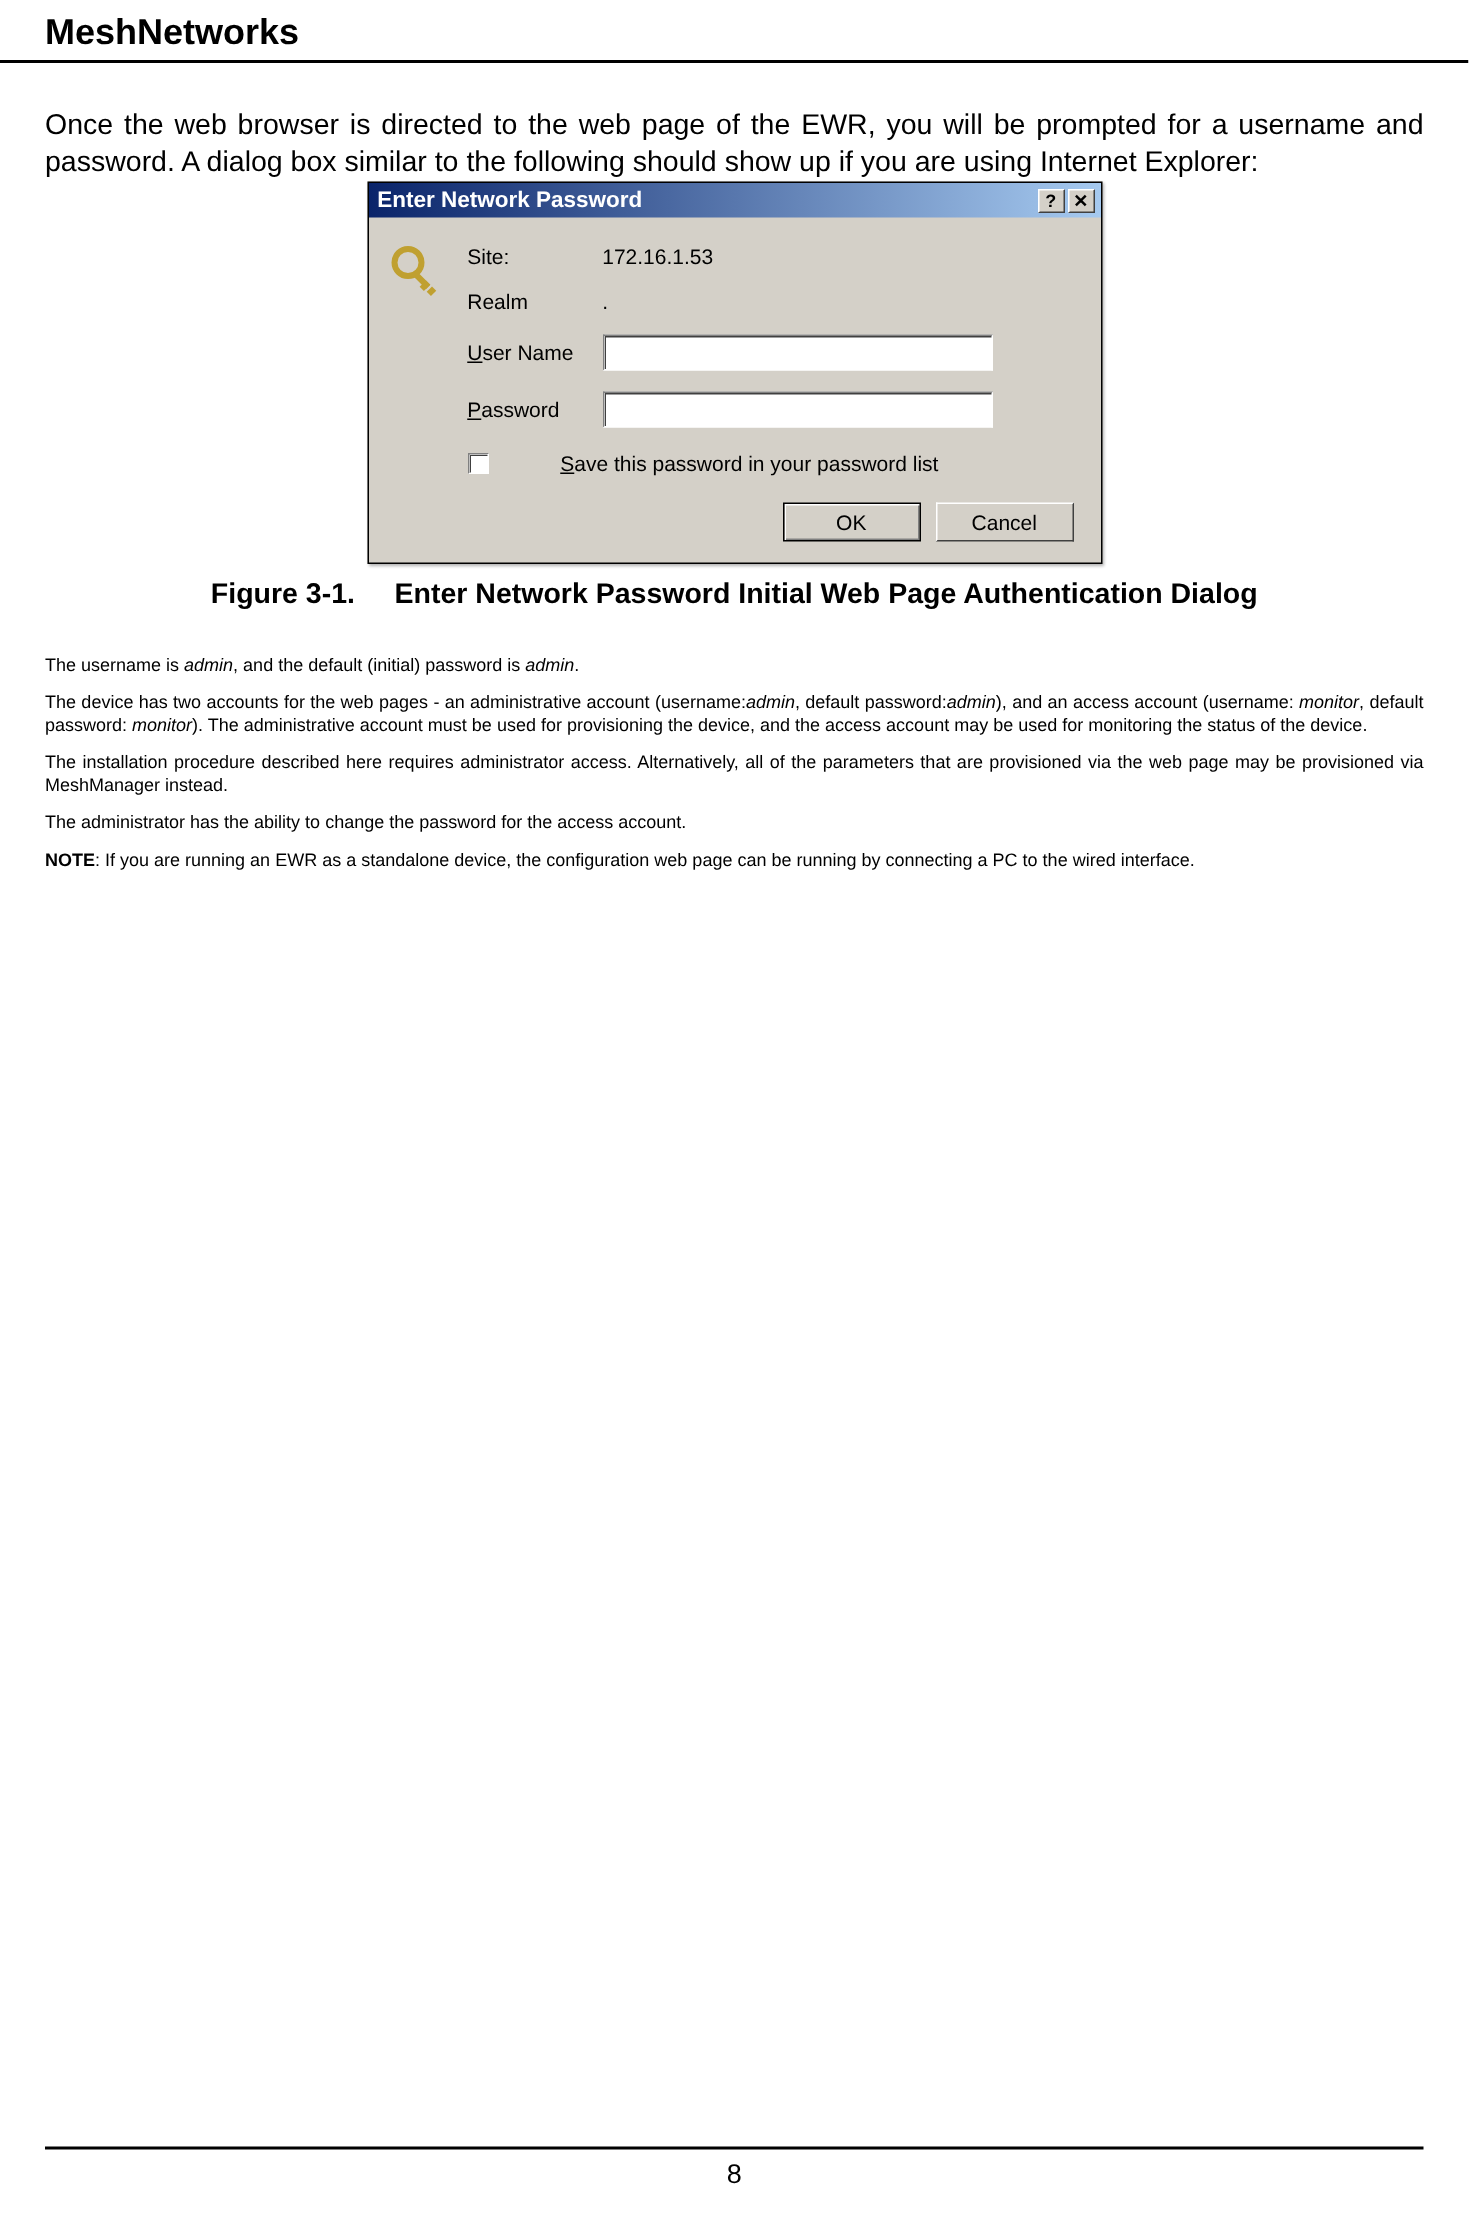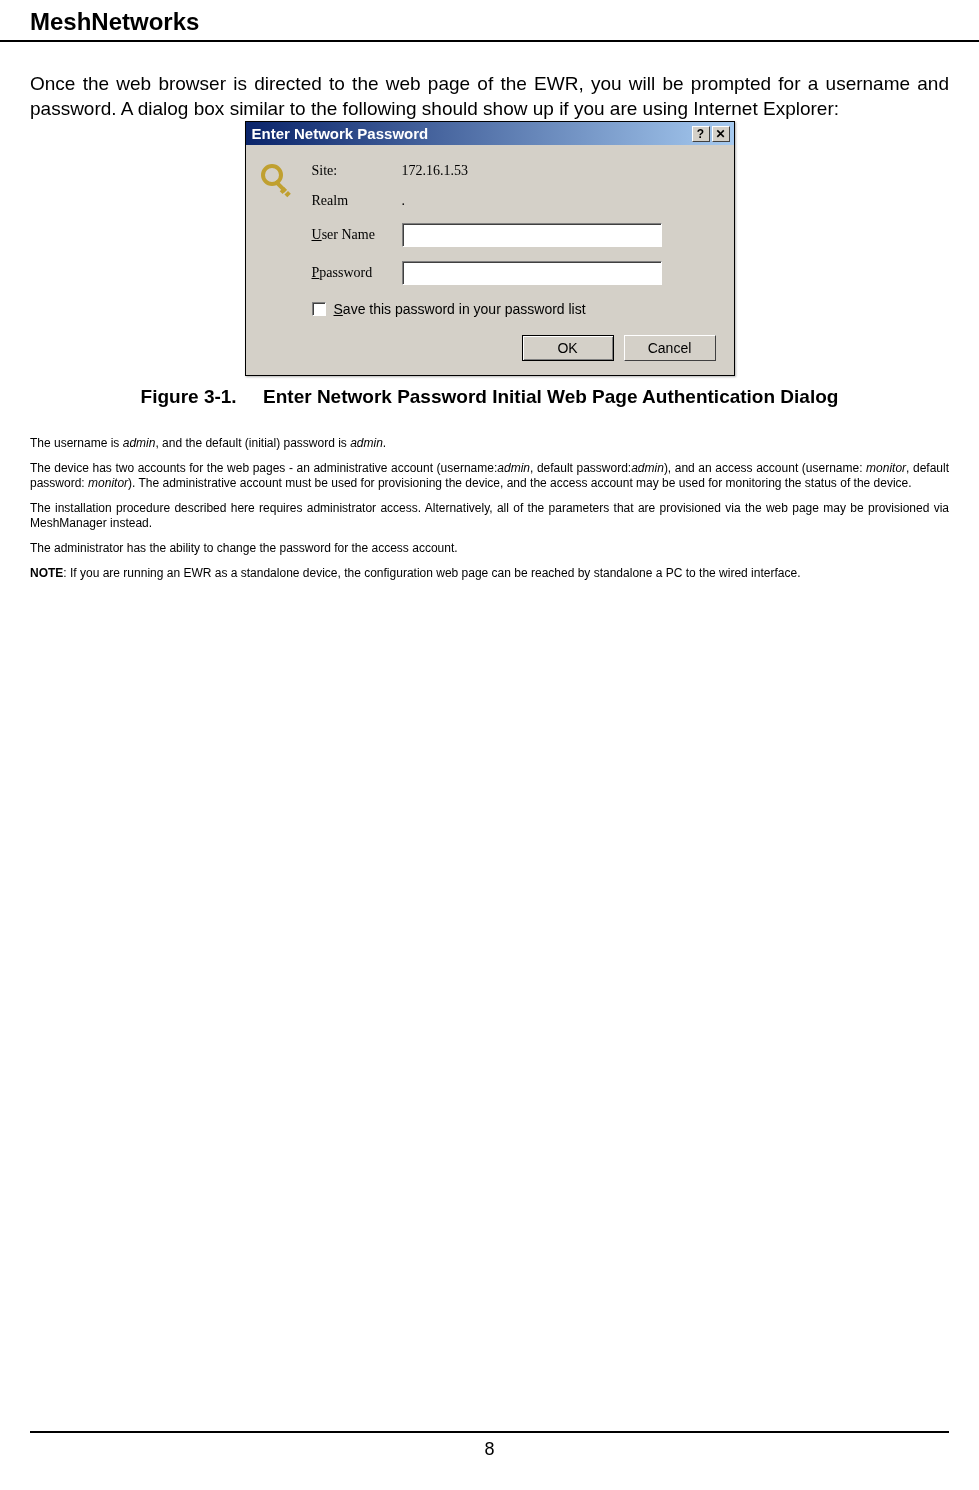--- a/index.html
+++ b/index.html
@@ -97,21 +97,20 @@
       flex: 1;
     }
     .dialog-instruction {
       font-size: 14px;
       margin-bottom: 18px;
     }
     .form-row {
       display: flex;
       align-items: center;
       margin-bottom: 14px;
-      font-family: Liberation Serif, serif;
     }
     .form-label {
       width: 90px;
       font-size: 14px;
       flex-shrink: 0;
     }
     .form-value {
       font-size: 14px;
     }
     .form-input {
@@ -136,20 +135,21 @@
       background: #fff;
       border-top: 1px solid #808080;
       border-left: 1px solid #808080;
       border-right: 1px solid #fff;
       border-bottom: 1px solid #fff;
       box-shadow: inset 1px 1px 0 #404040;
       margin-right: 8px;
     }
     .checkbox-label {
       font-size: 14px;
+      margin-left: 40px;
     }
     .button-row {
       display: flex;
       justify-content: flex-end;
       gap: 10px;
       padding-right: 4px;
       align-items: center;
     }
     .dialog-btn {
       width: 92px;
@@ -246,21 +246,21 @@
             <div class="form-label">Realm</div>
             <div class="form-value">.</div>
           </div>
 
           <div class="form-row">
             <div class="form-label"><span class="underline-char">U</span><span>ser Name</span></div>
             <div class="form-input"></div>
           </div>
 
           <div class="form-row">
-            <div class="form-label"><span class="underline-char">P</span><span>password</span></div>
+            <div class="form-label"><span class="underline-char">P</span><span>assword</span></div>
             <div class="form-input"></div>
           </div>
 
           <div class="checkbox-row">
             <div class="checkbox"></div>
             <div class="checkbox-label"><span class="underline-char">S</span><span>ave this password in your password list</span></div>
           </div>
 
           <div class="button-row">
             <div class="dialog-btn default">
@@ -288,20 +288,20 @@
 
   <p class="body-para">
     <span>The device has two accounts for the web pages - an administrative account (username:</span><span class="italic">admin</span><span>, default password:</span><span class="italic">admin</span><span>), and an access account (username: </span><span class="italic">monitor</span><span>, default password: </span><span class="italic">monitor</span><span>). The administrative account must be used for provisioning the device, and the access account may be used for monitoring the status of the device.</span>
   </p>
 
   <p class="body-para">The installation procedure described here requires administrator access. Alternatively, all of the parameters that are provisioned via the web page may be provisioned via MeshManager instead.</p>
 
   <p class="body-para">The administrator has the ability to change the password for the access account.</p>
 
   <p class="body-para">
-    <span class="bold">NOTE</span><span>: If you are running an EWR as a standalone device, the configuration web page can be reached by standalone a PC to the wired interface.</span>
+    <span class="bold">NOTE</span><span>: If you are running an EWR as a standalone device, the configuration web page can be running by connecting a PC to the wired interface.</span>
   </p>
 
 </div>
 
 <div class="footer">
   <span>8</span>
 </div>
 
 </body></html>

